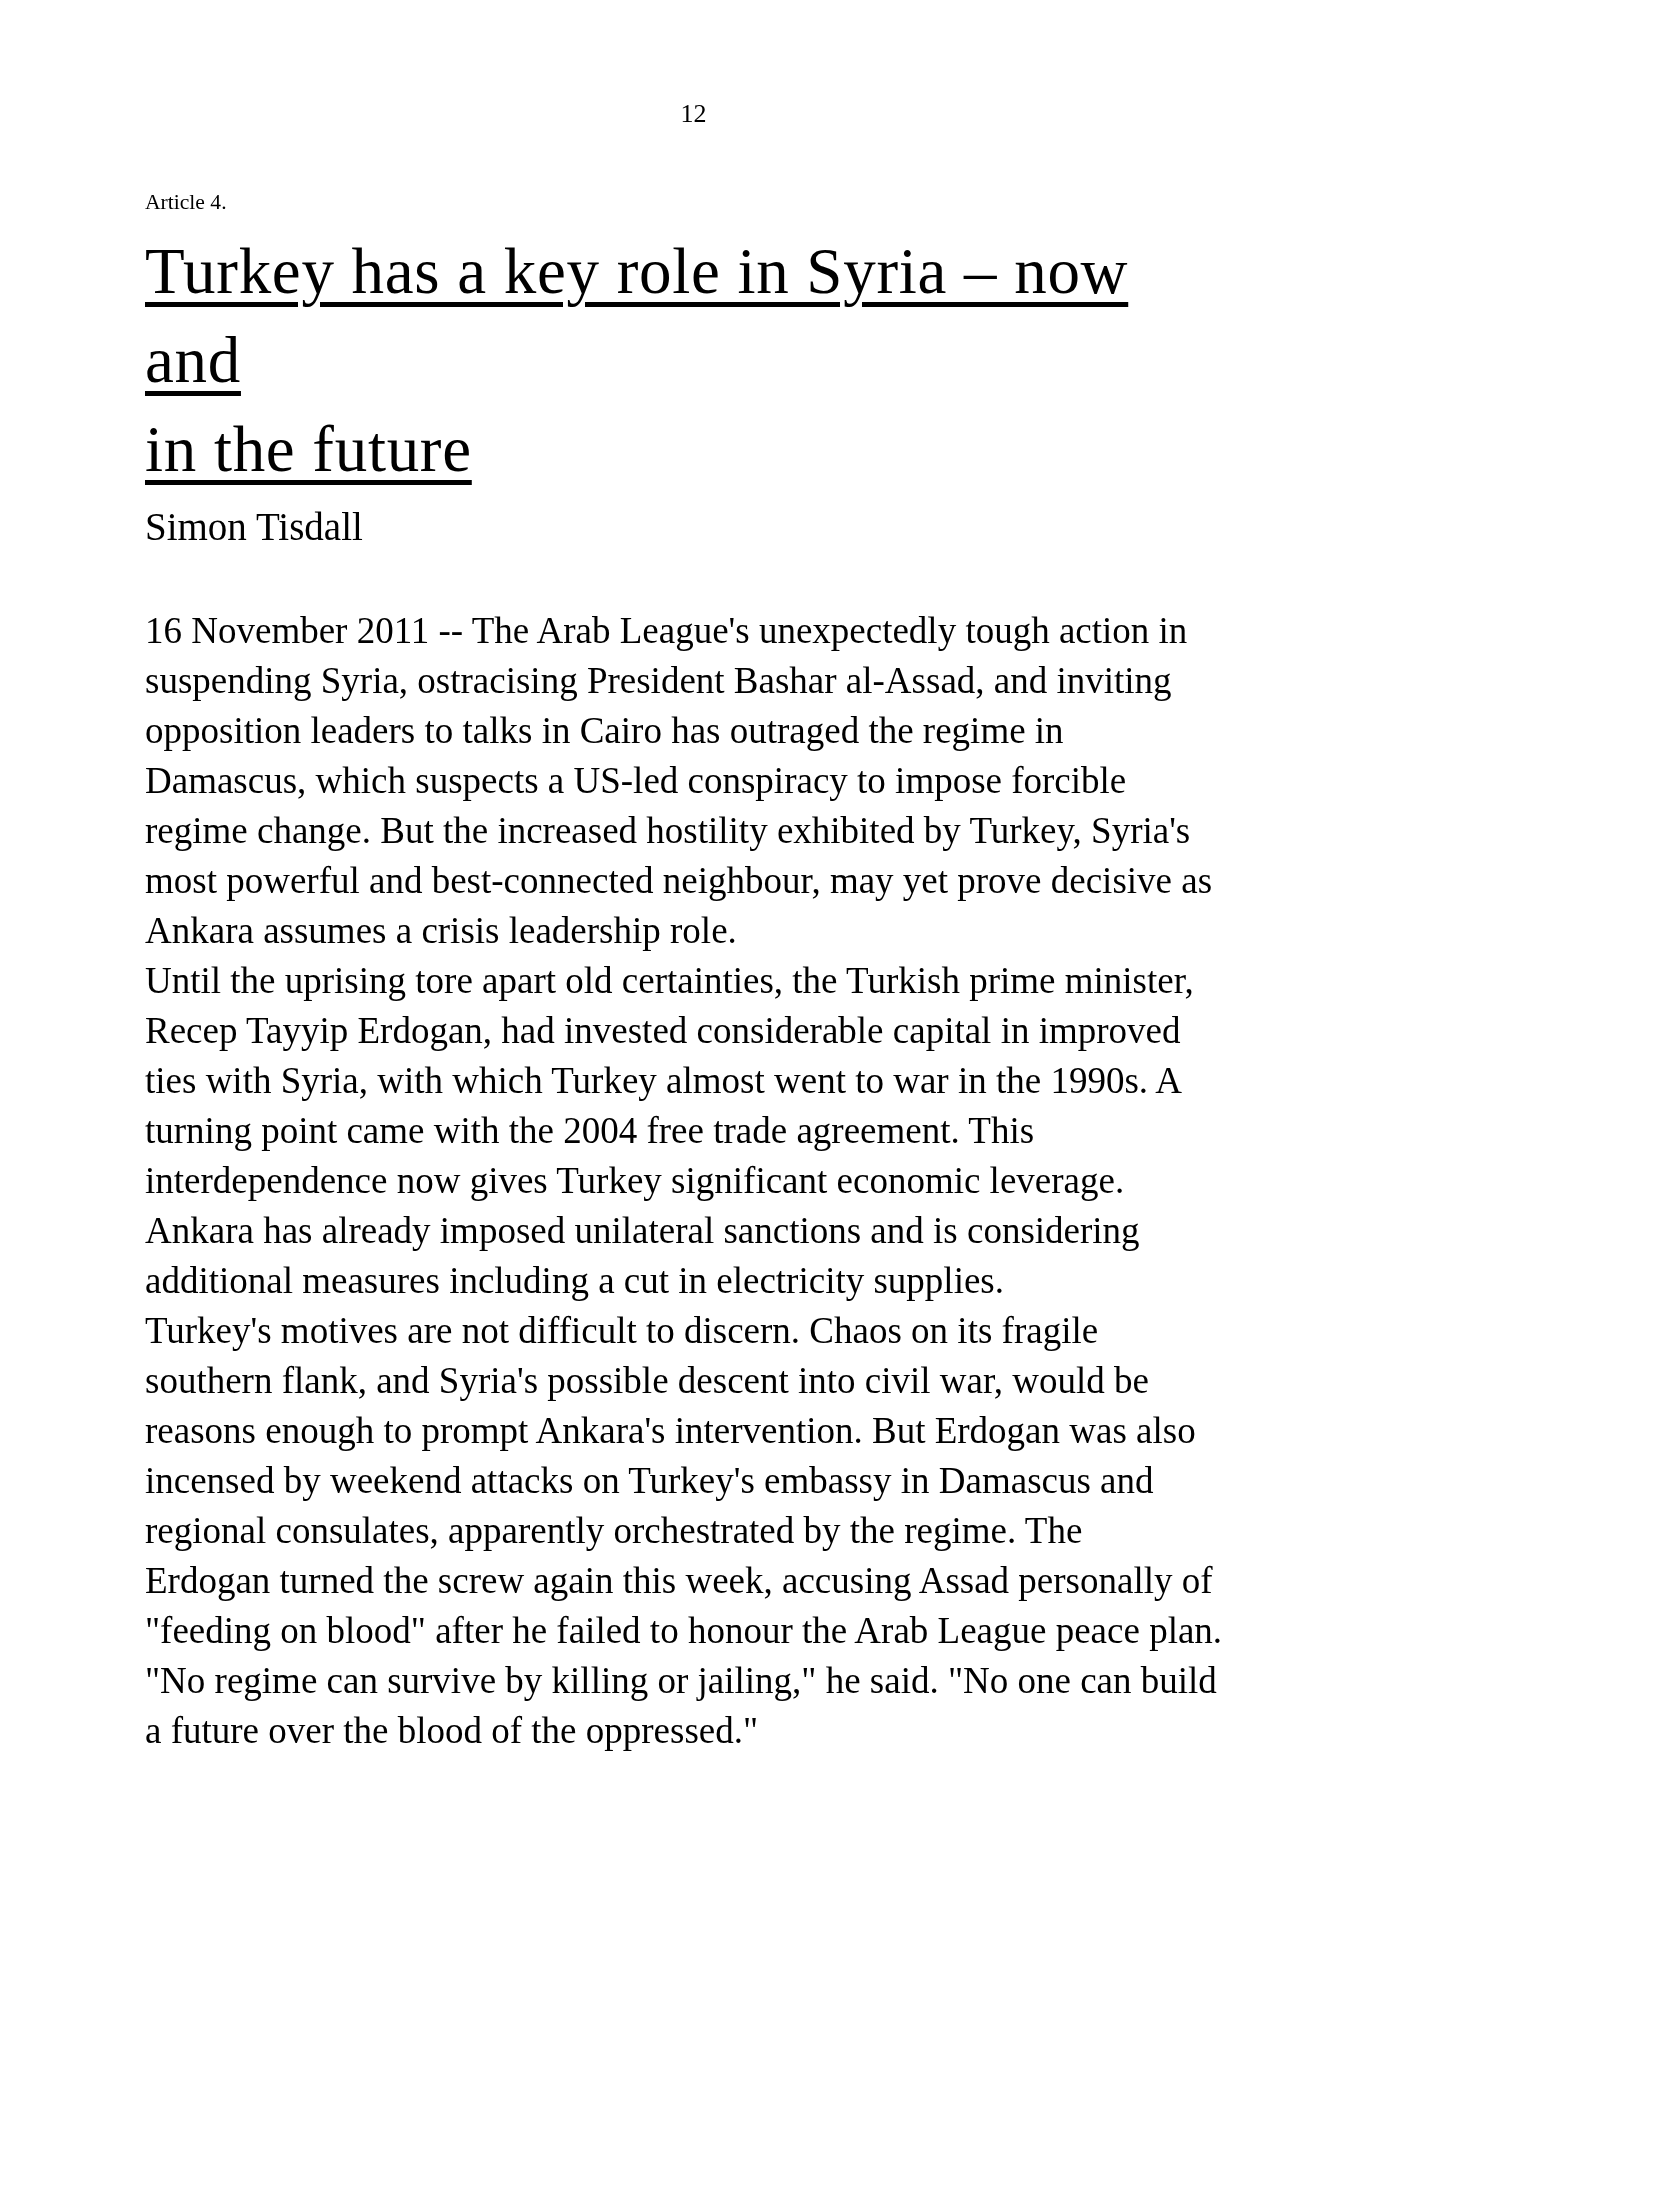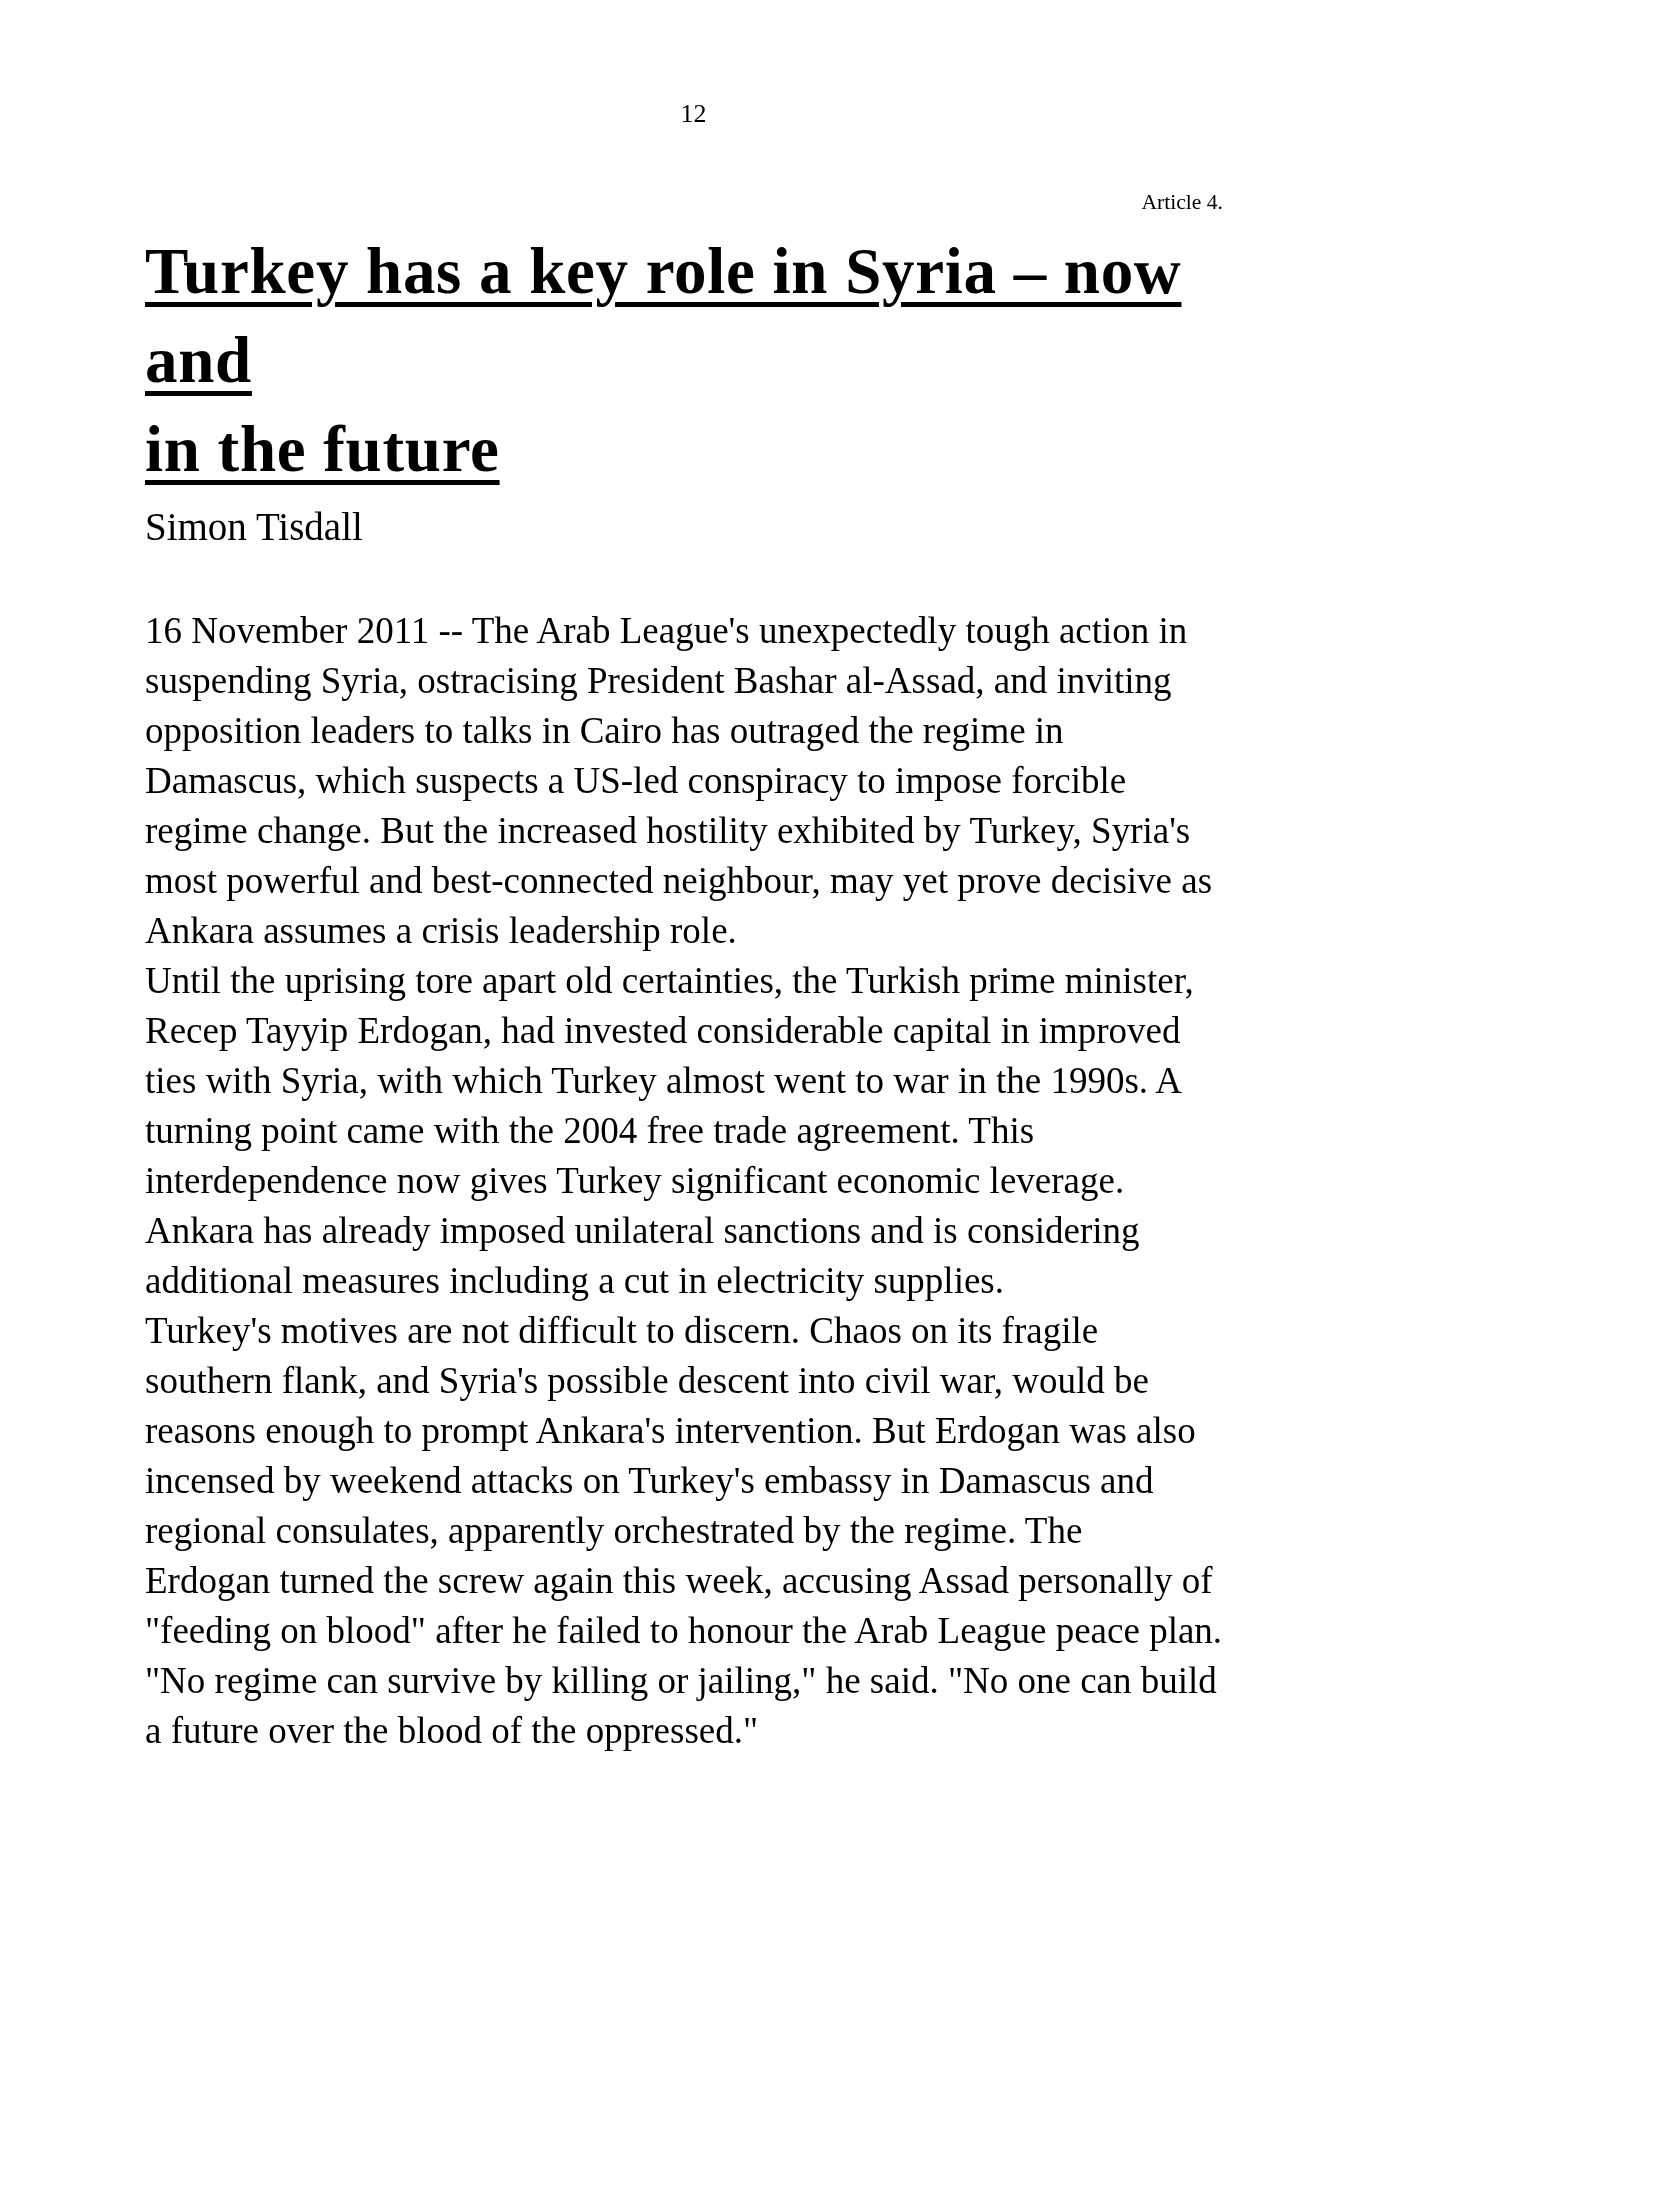--- a/index.html
+++ b/index.html
@@ -20,32 +20,31 @@
     line-height: 31px;
   }
   .content {
     padding-left: 145px;
     padding-right: 164px;
   }
   .article-label {
     margin-top: 60px;
     font-size: 21.6px;
     line-height: 26px;
-    text-align: right;
   }
   .source {
     margin-top: 3.9px;
     font-size: 39px;
     line-height: 46px;
   }
   .headline {
     margin-top: 11.8px;
     font-size: 65px;
     line-height: 89px;
-    font-weight: bold;
+    font-weight: normal;
     letter-spacing: 0.7px;
   }
   .headline .hl-line {
     display: block;
     text-decoration: underline;
     text-decoration-thickness: 4.6px;
     text-underline-offset: 9.2px;
   }
   .byline {
     margin-top: 9.2px;

